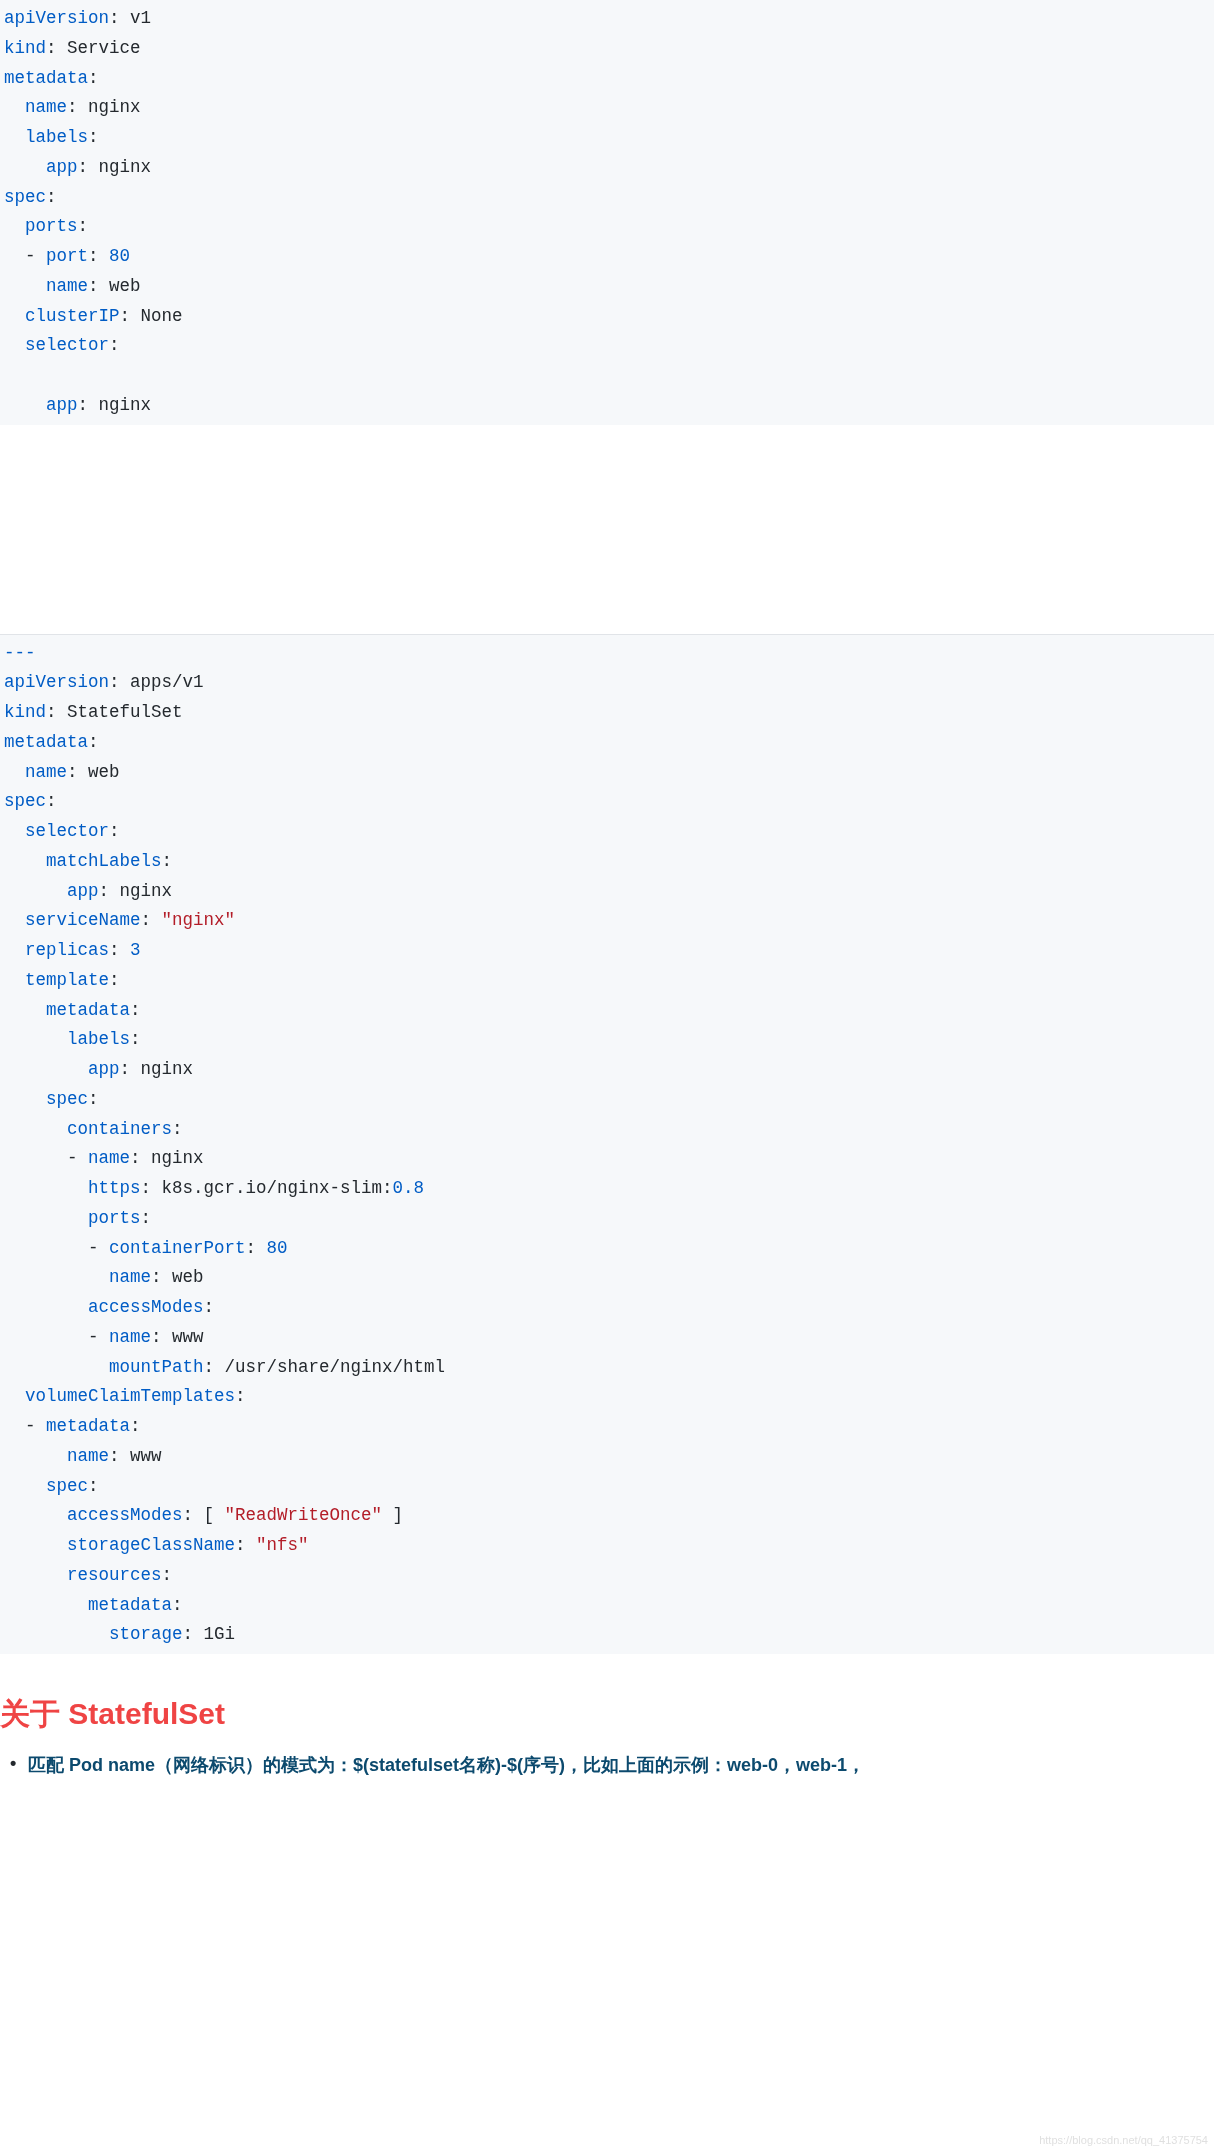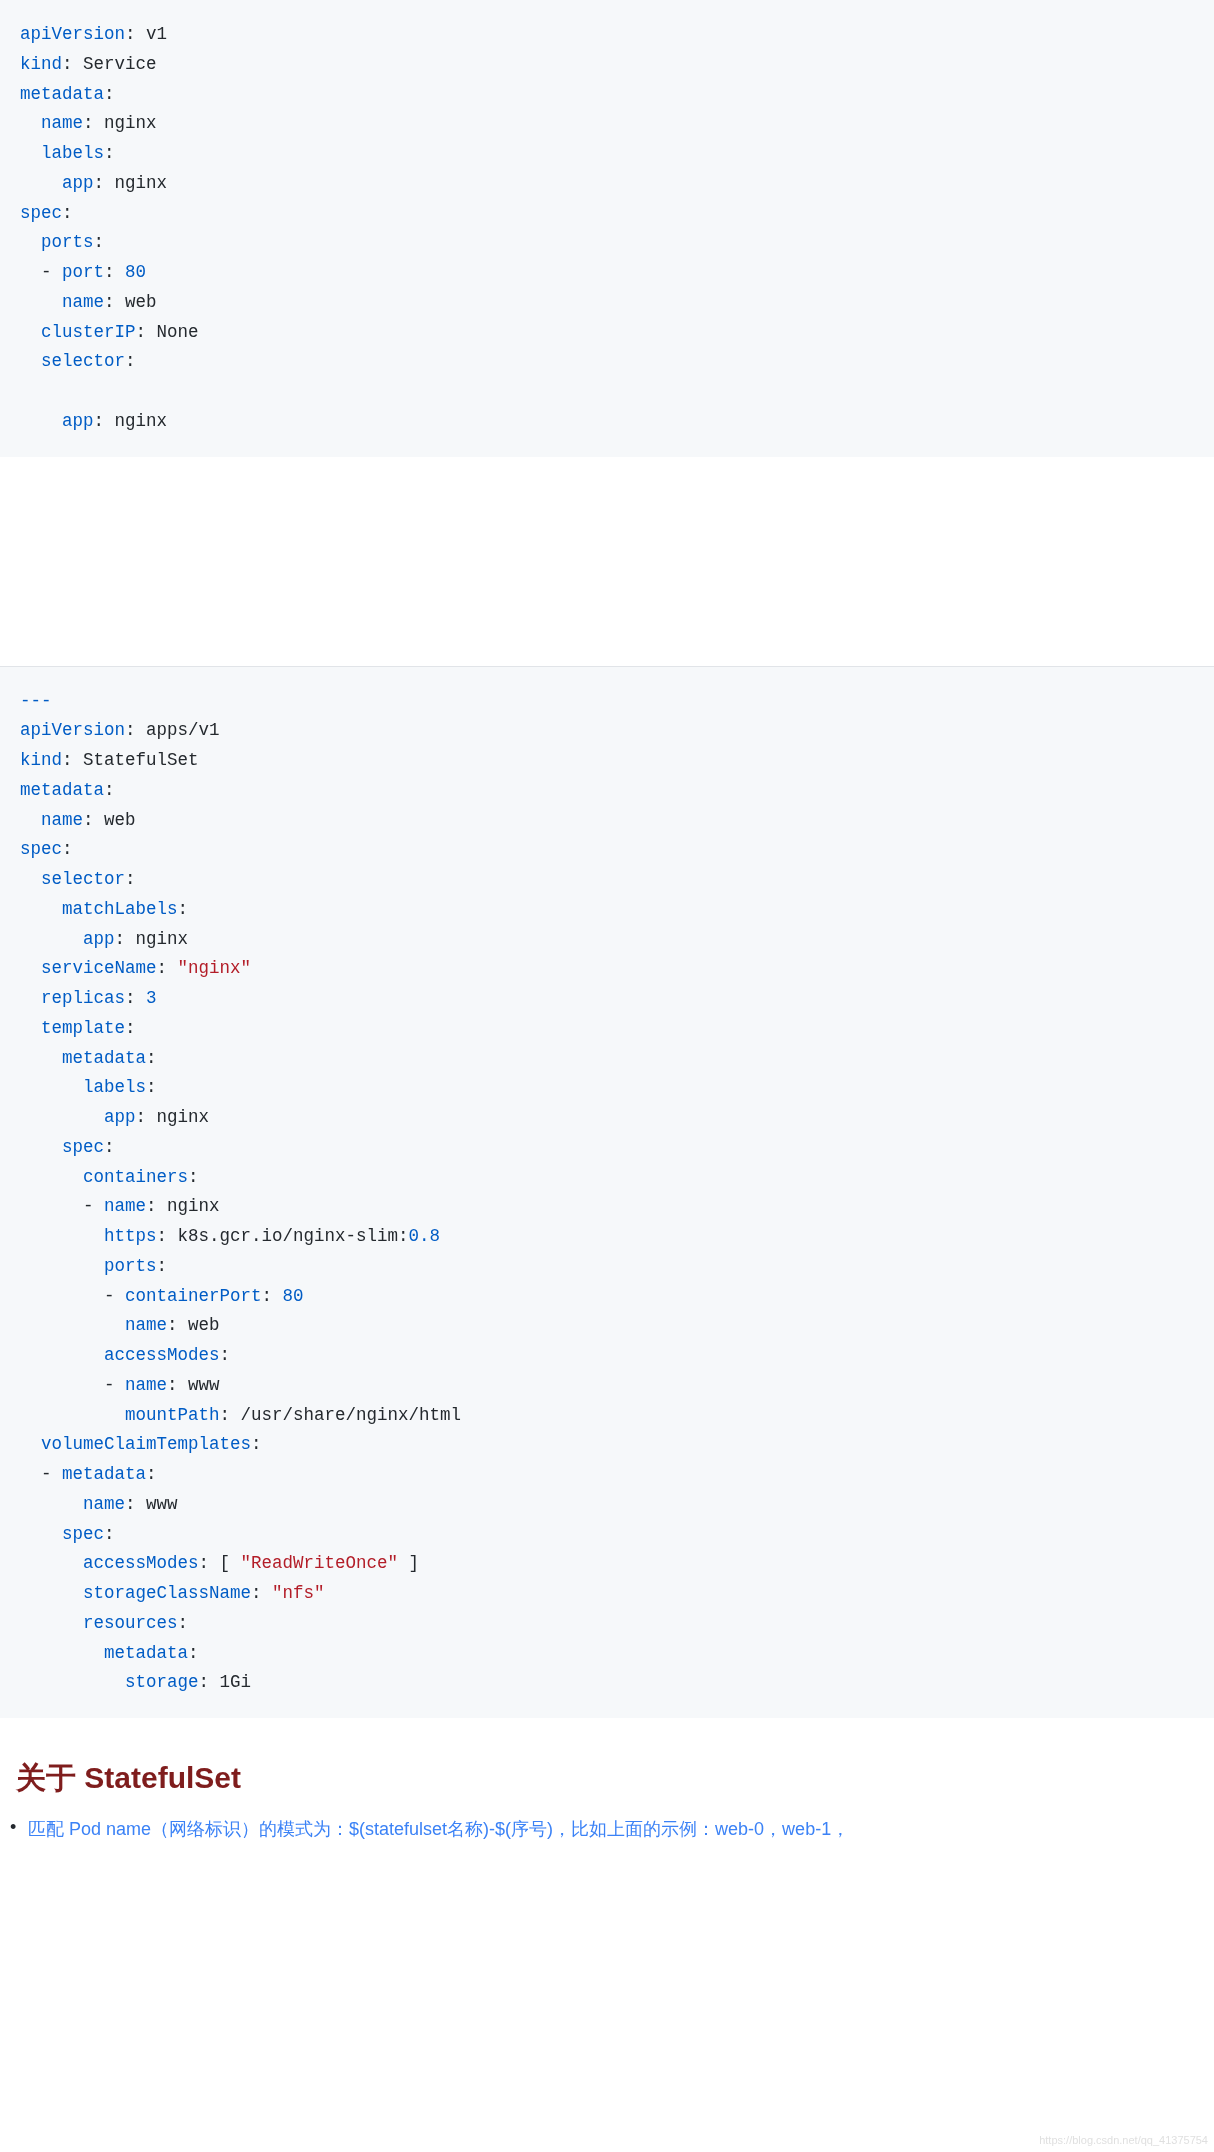--- a/index.html
+++ b/index.html
@@ -1,25 +1,25 @@
 <!DOCTYPE html>
 <html><head>
 <meta charset="utf-8">
 <style>
 * { margin: 0; padding: 0; box-sizing: border-box; }
 body { font-family: -apple-system, BlinkMacSystemFont, "Segoe UI", Helvetica, Arial, sans-serif; background: #fff; color: #333; width: 1214px; }
-.code-block { background: #f6f8fa; padding: 20px; font-family: "SFMono-Regular", Consolas, "Liberation Mono", Menlo, monospace; font-size: 17.5px; line-height: 1.7; white-space: pre; color: #24292e; }
+.code-block { background: #f6f8fa; padding: 4px; font-family: "SFMono-Regular", Consolas, "Liberation Mono", Menlo, monospace; font-size: 17.5px; line-height: 1.7; white-space: pre; color: #24292e; }
 .gap { height: 210px; background: #fff; border-bottom: 1px solid #e1e4e8; }
 .k { color: #005cc5; }
 .s { color: #b31d28; }
 .n { color: #005cc5; }
 .d { color: #24292e; }
 .l { color: #24292e; }
-.heading { font-size: 30px; font-weight: 700; color: #7f1d1d; padding: 40px 0 14px 16px; }
-.bullet-row { padding: 4px 0 0 28px; font-size: 18px; font-weight: 400; color: #3b82f6; position: relative; }
+.heading { font-size: 30px; font-weight: 700; color: #ef4444; padding: 40px 0 14px 0; }
+.bullet-row { padding: 4px 0 0 28px; font-size: 18px; font-weight: 700; color: #0c4a6e; position: relative; }
 .bullet-row::before { content: "•"; position: absolute; left: 10px; color: #24292e; }
 .watermark { position: fixed; bottom: 6px; right: 6px; font-size: 11px; color: #e0e0e0; font-family: Arial, sans-serif; text-align: center; }
 </style>
 </head>
 <body>
 
 <div id="code1" class="code-block"><span class="k">apiVersion</span><span class="d">:</span><span class="l"> v1</span>
 <span class="k">kind</span><span class="d">:</span><span class="l"> Service</span>
 <span class="k">metadata</span><span class="d">:</span>
 <span class="d">  </span><span class="k">name</span><span class="d">:</span><span class="l"> nginx</span>

